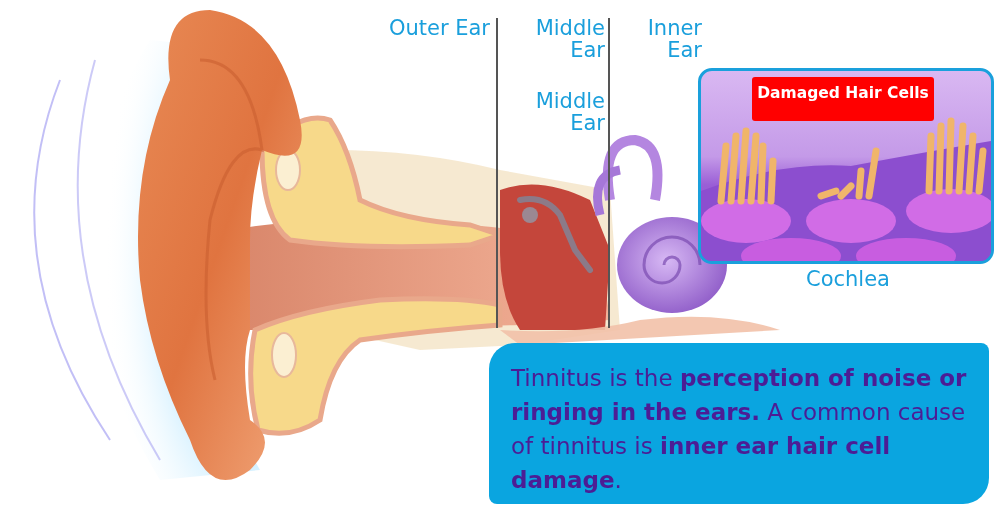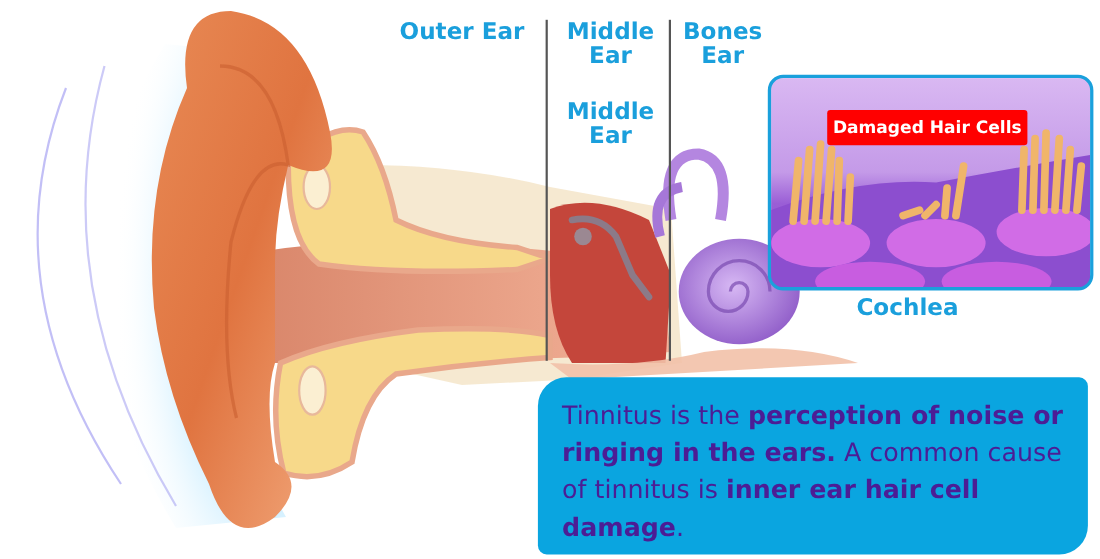--- a/index.html
+++ b/index.html
@@ -1,24 +1,24 @@
 <!DOCTYPE html>
 <html><head>
 <meta charset="utf-8">
 <style>
   html, body { margin:0; padding:0; }
   body { width:1000px; height:508px; background:#ffffff; position:relative; overflow:hidden;
          font-family:"DejaVu Sans", sans-serif; }
   .stage { position:absolute; left:0; top:0; width:1000px; height:508px; }
   svg.art { position:absolute; left:0; top:0; }
-  .label { position:absolute; color:#1a9fdc; font-size:21px; line-height:22px; text-align:center; font-weight:700; }
+  .label { position:absolute; color:#1a9fdc; font-size:21px; line-height:22px; text-align:right; font-weight:400; }
   .divider { position:absolute; width:2px; background:#555; }
   .inset { position:absolute; left:698px; top:68px; width:290px; height:190px; border:3px solid #1aa0dc;
            border-radius:14px; overflow:hidden; background:linear-gradient(180deg,#d9b8f2 0%,#c49ae8 45%,#9a5ed6 60%,#8d4fcf 100%); }
-  .badge { position:absolute; left:752px; top:100px; width:182px; height:32px; background:#ff0000;
+  .badge { position:absolute; left:752px; top:77px; width:182px; height:44px; background:#ff0000;
            color:#fff; font-weight:bold; font-size:15.5px; line-height:32px; text-align:center; border-radius:3px; }
   .info { position:absolute; left:489px; top:343px; width:500px; height:161px; background:#0aa5e0;
           border-radius:26px 8px 26px 8px; color:#4c1d95; box-sizing:border-box; padding:18px 20px 0 22px;
           font-size:23px; line-height:34px; }
   .info b { font-weight:bold; }
 </style>
 </head>
 <body>
 
 <div class="stage">
@@ -83,21 +83,21 @@
   <div class="divider" style="left:608px; top:18px; height:310px;"></div>
 
   <div class="label" style="left:350px; top:17px; width:140px;">
     <span>Outer Ear</span>
   </div>
   <div class="label" style="left:505px; top:17px; width:100px;">
     <div>Middle</div>
     <div>Ear</div>
   </div>
   <div class="label" style="left:612px; top:17px; width:90px;">
-    <div>Bones</div>
+    <div>Inner</div>
     <div>Ear</div>
   </div>
   <div class="label" style="left:505px; top:90px; width:100px;">
     <div>Middle</div>
     <div>Ear</div>
   </div>
   <div class="label" style="left:760px; top:268px; width:130px;">
     <span>Cochlea</span>
   </div>
 

